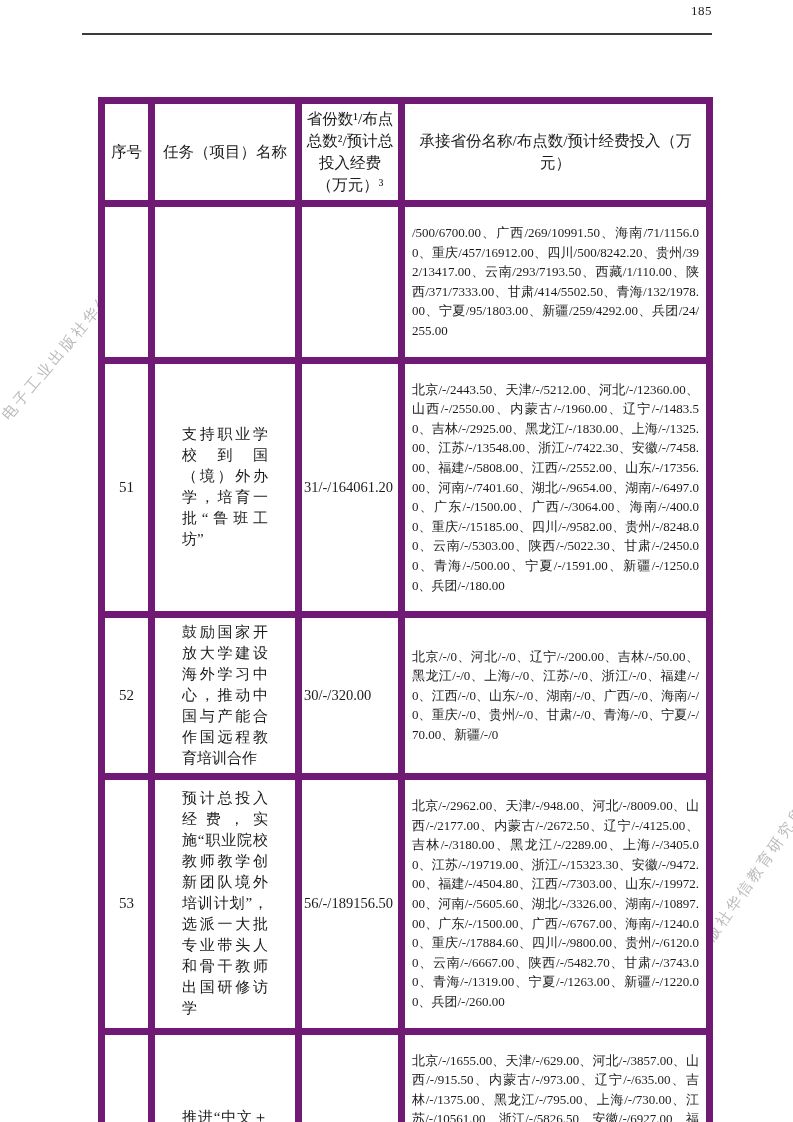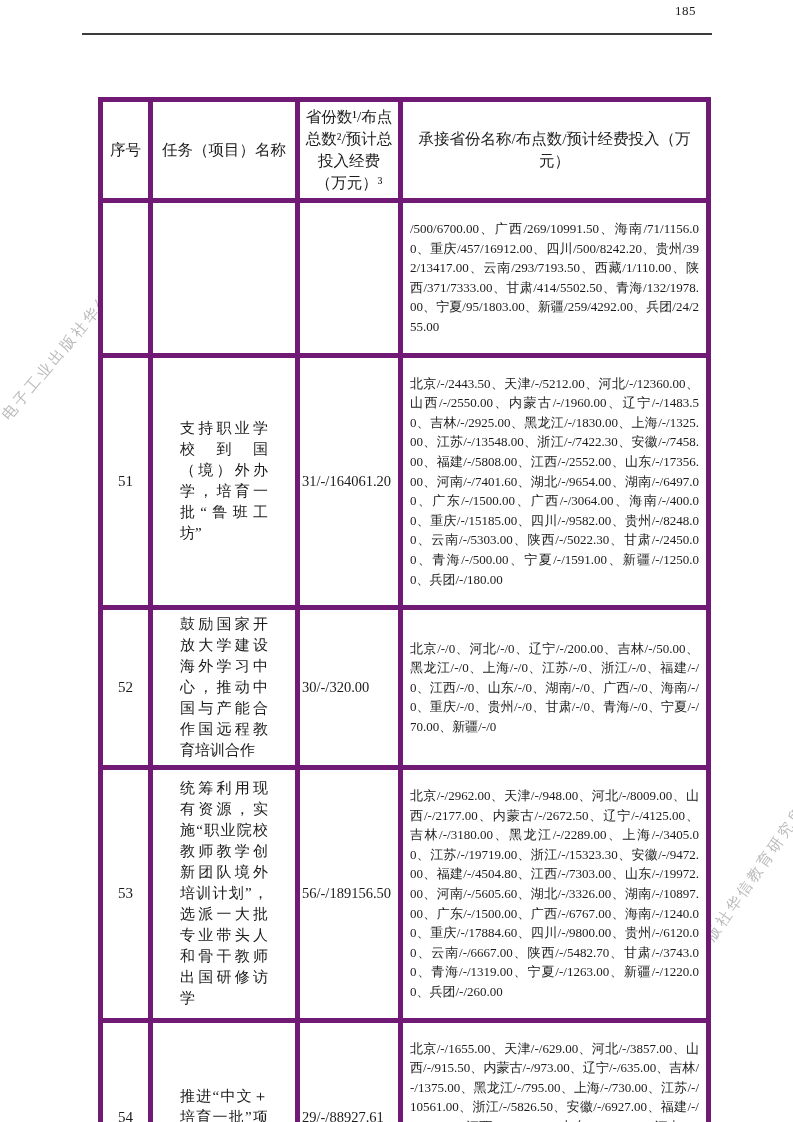--- a/index.html
+++ b/index.html
@@ -11,21 +11,21 @@
     position: relative;
     width: 793px;
     height: 1122px;
     overflow: hidden;
     font-family: "Liberation Serif", "DejaVu Serif", serif;
     color: #1b1b1b;
   }
   .page-number {
     position: absolute;
     top: 3px;
-    left: 496px;
+    left: 512px;
     width: 200px;
     text-align: right;
     font-size: 13px;
     letter-spacing: 0.5px;
   }
   .top-rule {
     position: absolute;
     top: 33px;
     left: 82px;
     width: 630px;
@@ -58,21 +58,21 @@
     position: absolute;
     left: 98px;
     top: 97px;
     z-index: 1;
     width: 608px;
     border-collapse: collapse;
     table-layout: fixed;
     background: #ffffff;
   }
   .main-table td, .main-table th {
-    border: 5px solid #701a75;
+    border: 7px solid #701a75;
     vertical-align: middle;
     overflow: hidden;
   }
   .main-table th {
     font-weight: normal;
     font-size: 15.5px;
     line-height: 22px;
     text-align: center;
     padding: 4px 3px;
   }
@@ -141,21 +141,21 @@
     <td class="c4">北京/-/2443.50、天津/-/5212.00、河北/-/12360.00、山西/-/2550.00、内蒙古/-/1960.00、辽宁/-/1483.50、吉林/-/2925.00、黑龙江/-/1830.00、上海/-/1325.00、江苏/-/13548.00、浙江/-/7422.30、安徽/-/7458.00、福建/-/5808.00、江西/-/2552.00、山东/-/17356.00、河南/-/7401.60、湖北/-/9654.00、湖南/-/6497.00、广东/-/1500.00、广西/-/3064.00、海南/-/400.00、重庆/-/15185.00、四川/-/9582.00、贵州/-/8248.00、云南/-/5303.00、陕西/-/5022.30、甘肃/-/2450.00、青海/-/500.00、宁夏/-/1591.00、新疆/-/1250.00、兵团/-/180.00</td>
   </tr>
   <tr class="r2">
     <td class="c1">52</td>
     <td class="c2">鼓励国家开放大学建设海外学习中心，推动中国与产能合作国远程教育培训合作</td>
     <td class="c3">30/-/320.00</td>
     <td class="c4">北京/-/0、河北/-/0、辽宁/-/200.00、吉林/-/50.00、黑龙江/-/0、上海/-/0、江苏/-/0、浙江/-/0、福建/-/0、江西/-/0、山东/-/0、湖南/-/0、广西/-/0、海南/-/0、重庆/-/0、贵州/-/0、甘肃/-/0、青海/-/0、宁夏/-/70.00、新疆/-/0</td>
   </tr>
   <tr class="r3">
     <td class="c1">53</td>
-    <td class="c2">统筹利用现有资源，实施“职业院校教师教学创新团队境外培训计划”，选派一大批专业带头人和骨干教师出国研修访学</td>
+    <td class="c2">预计总投入经费，实施“职业院校教师教学创新团队境外培训计划”，选派一大批专业带头人和骨干教师出国研修访学</td>
     <td class="c3">56/-/189156.50</td>
     <td class="c4">北京/-/2962.00、天津/-/948.00、河北/-/8009.00、山西/-/2177.00、内蒙古/-/2672.50、辽宁/-/4125.00、吉林/-/3180.00、黑龙江/-/2289.00、上海/-/3405.00、江苏/-/19719.00、浙江/-/15323.30、安徽/-/9472.00、福建/-/4504.80、江西/-/7303.00、山东/-/19972.00、河南/-/5605.60、湖北/-/3326.00、湖南/-/10897.00、广东/-/1500.00、广西/-/6767.00、海南/-/1240.00、重庆/-/17884.60、四川/-/9800.00、贵州/-/6120.00、云南/-/6667.00、陕西/-/5482.70、甘肃/-/3743.00、青海/-/1319.00、宁夏/-/1263.00、新疆/-/1220.00、兵团/-/260.00</td>
   </tr>
   <tr class="r4">
     <td class="c1">54</td>
     <td class="c2">推进“中文＋培育一批”项目</td>
     <td class="c3">29/-/88927.61</td>
     <td class="c4">北京/-/1655.00、天津/-/629.00、河北/-/3857.00、山西/-/915.50、内蒙古/-/973.00、辽宁/-/635.00、吉林/-/1375.00、黑龙江/-/795.00、上海/-/730.00、江苏/-/10561.00、浙江/-/5826.50、安徽/-/6927.00、福建/-/2685.50、江西/-/1337.00、山东/-/7439.00、河南/-/4176.00、湖北/-/7035.11、湖南/-/3757.00、广东/-/1500.00、广西/-/4075.00、海南/-/300.00、重庆/-/6132.00、四川/-/5783.50、贵州/-/4200.00、陕西/-</td>
   </tr>
 </tbody>

